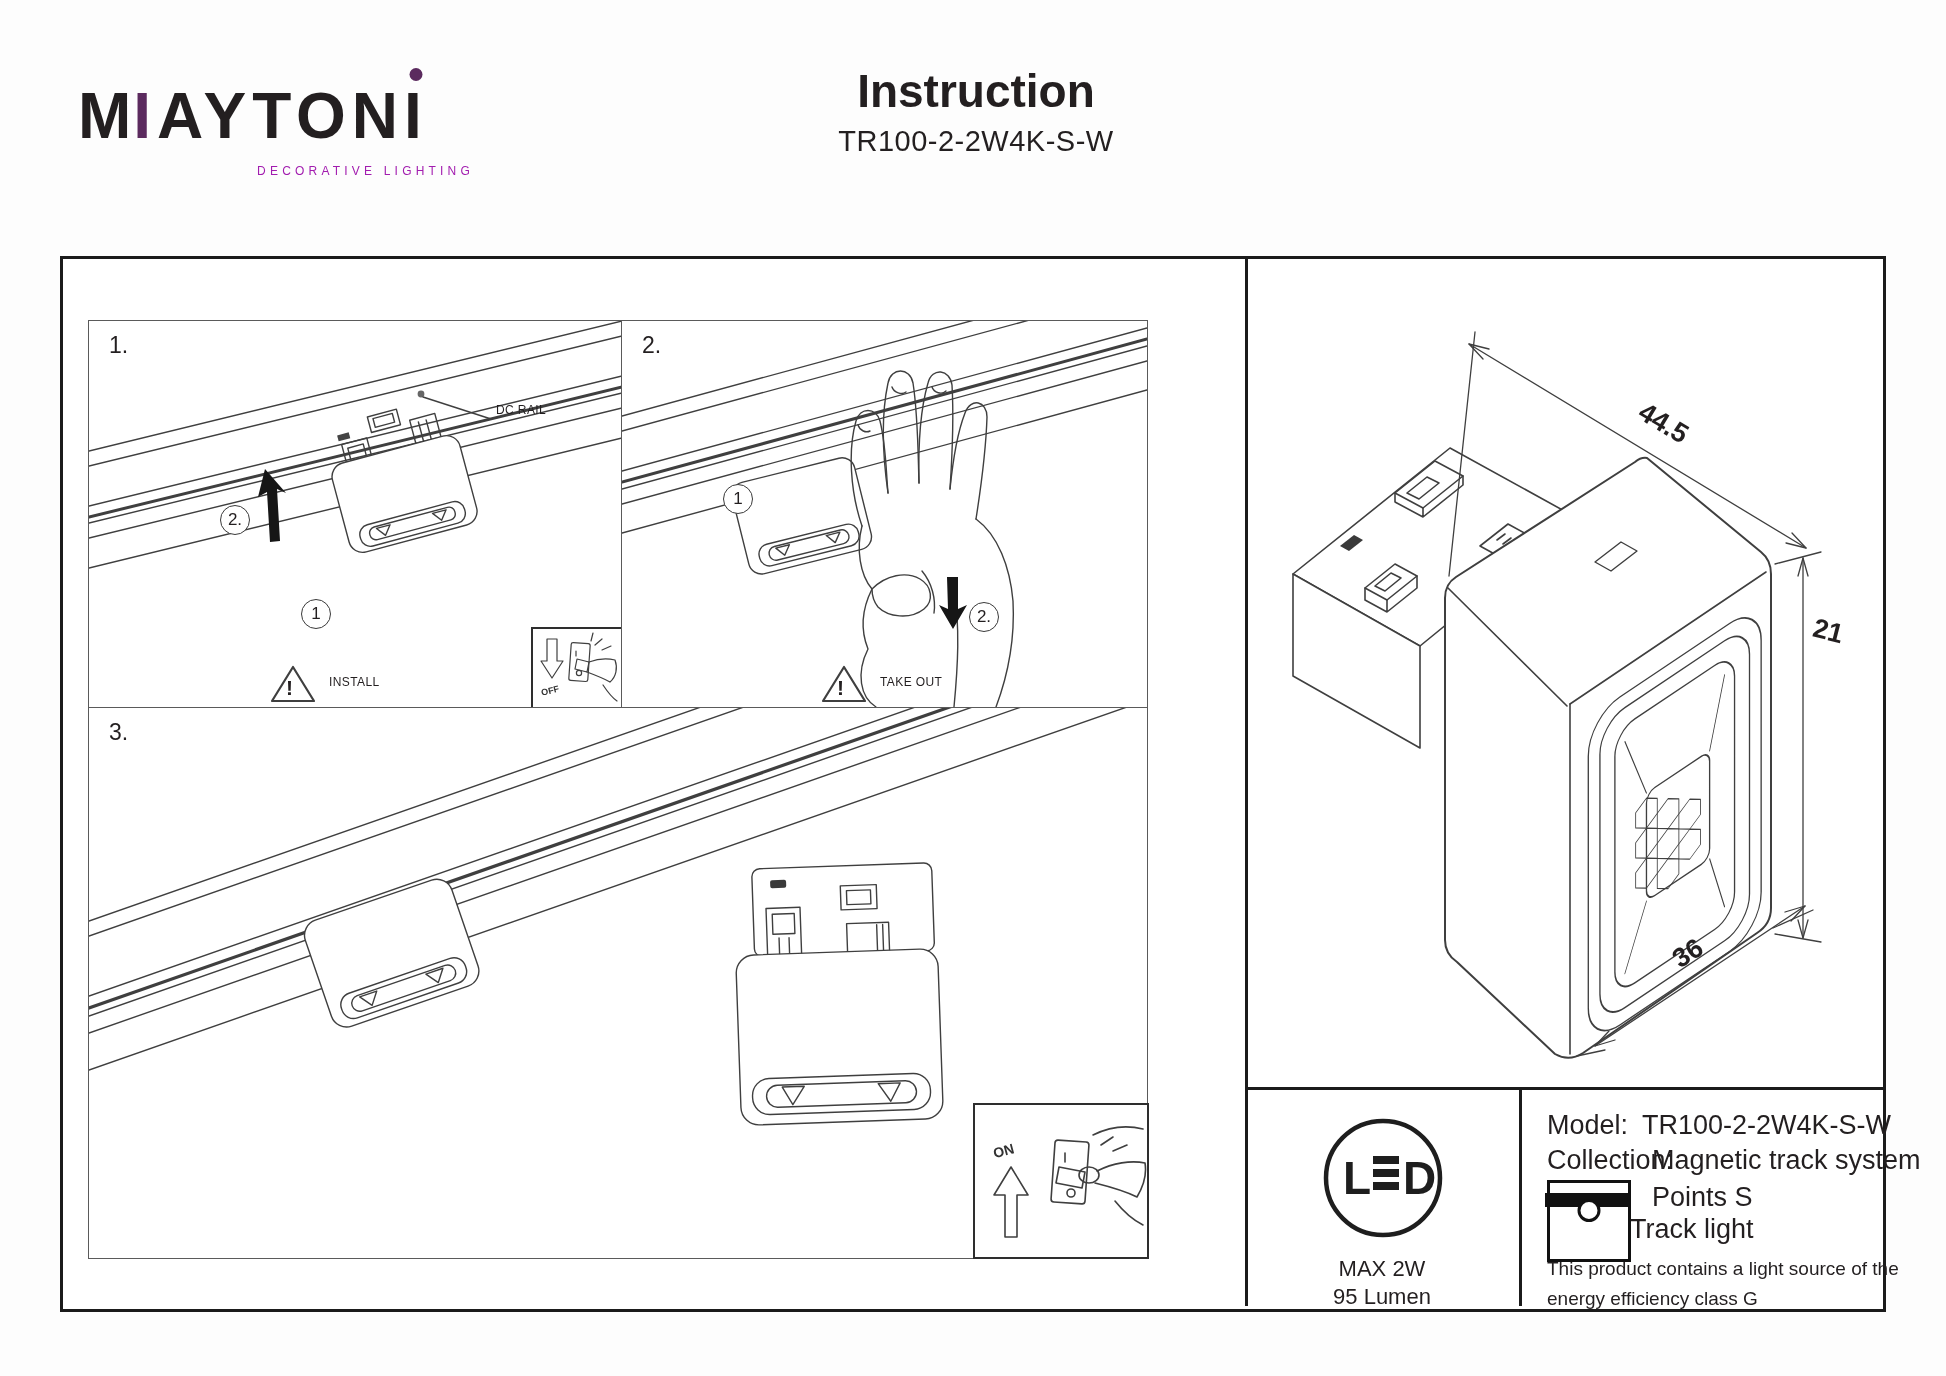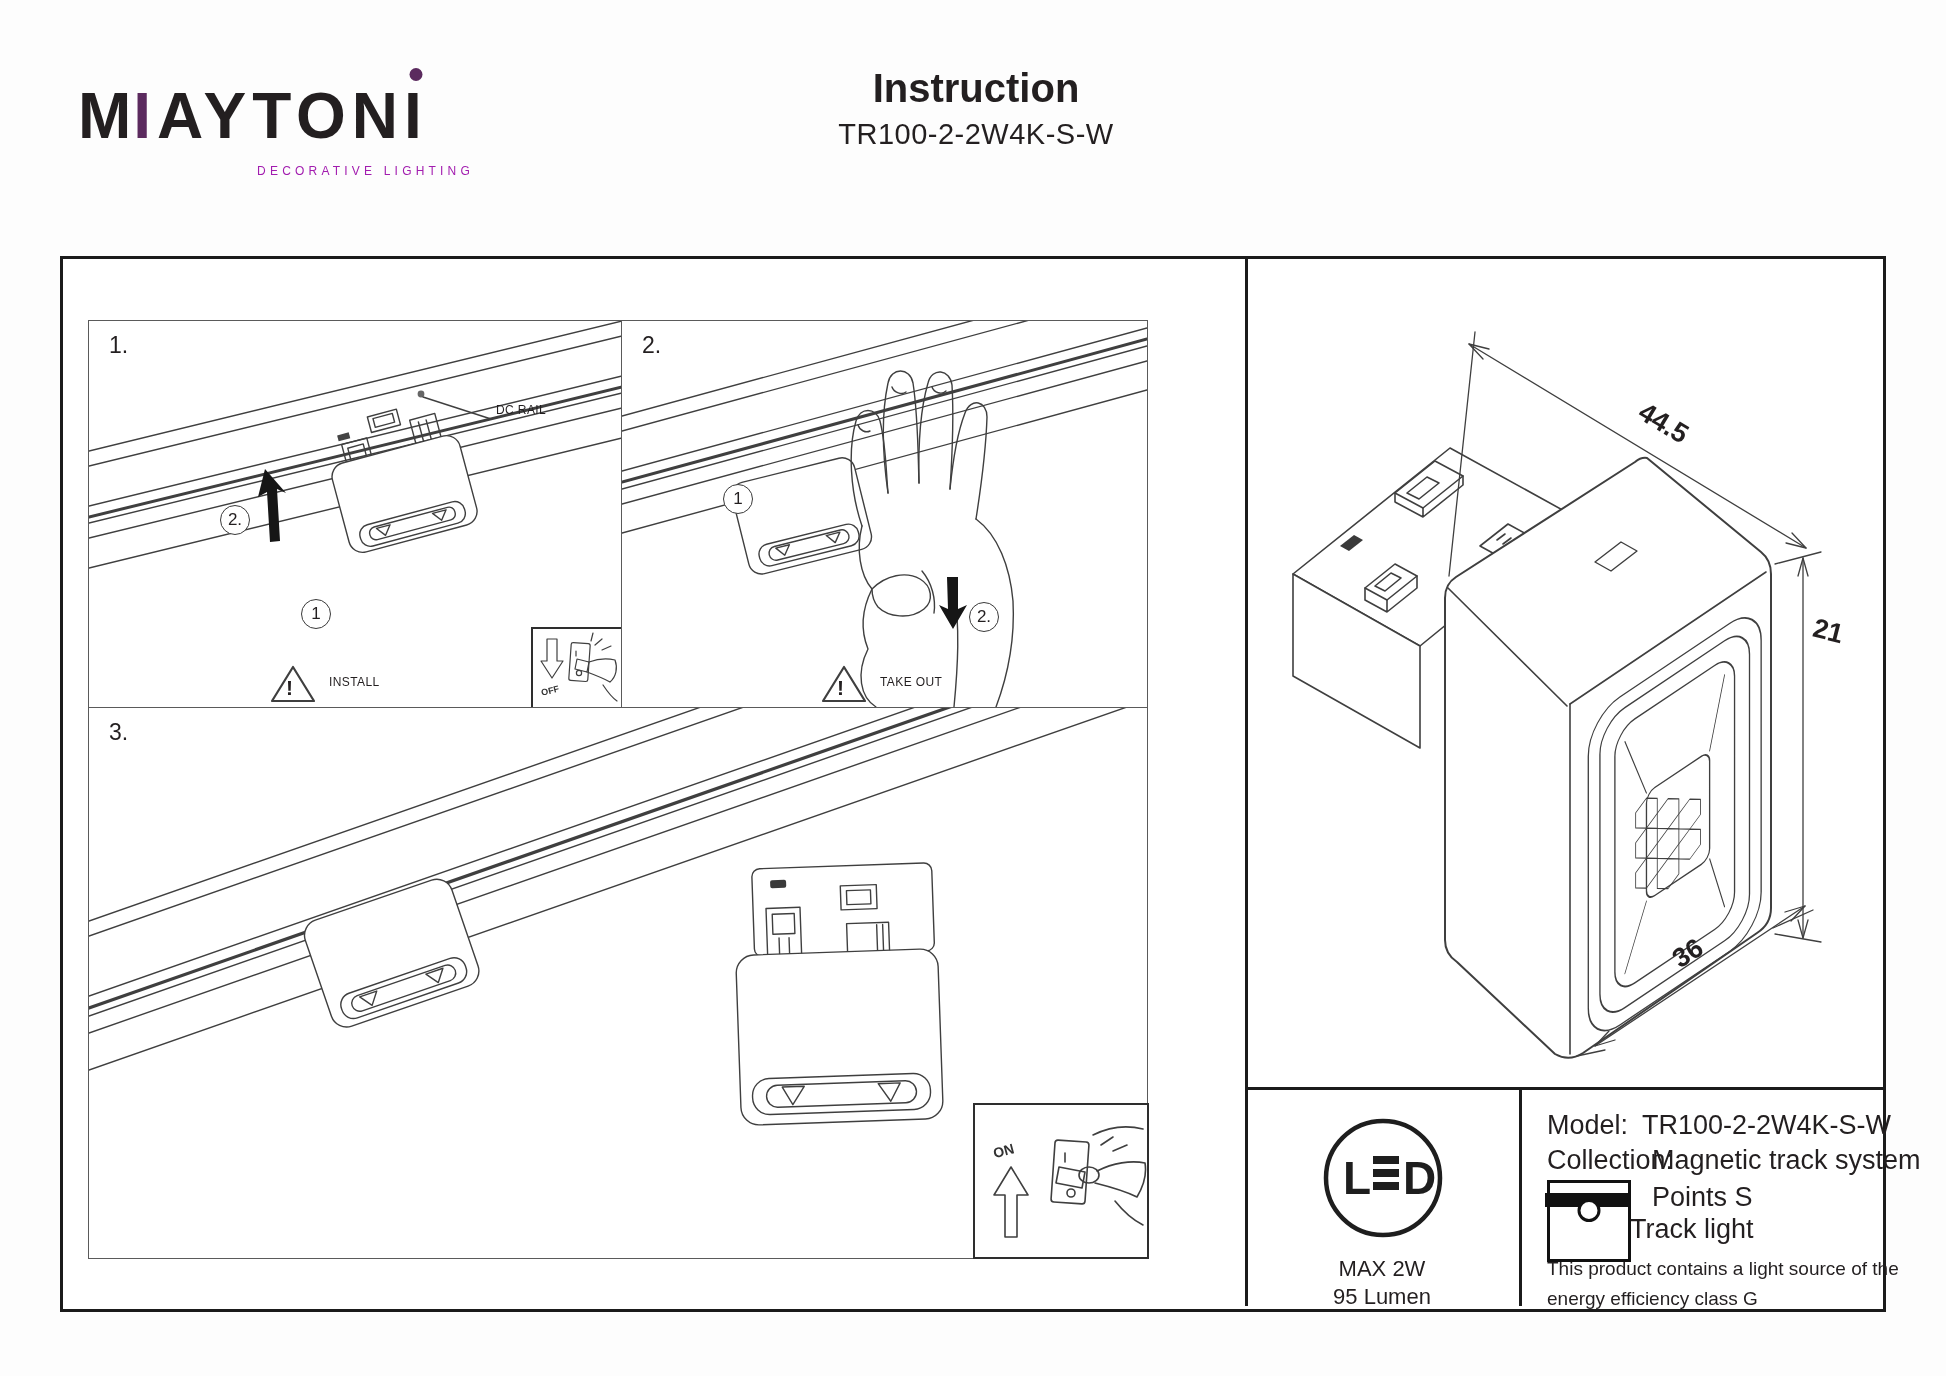--- a/index.html
+++ b/index.html
@@ -9,21 +9,21 @@
   svg{display:block;}
   .art{stroke:#3f3f3f;stroke-width:1.4;fill:none;stroke-linecap:round;stroke-linejoin:round;}
   
   .logo{position:absolute;left:78px;top:84px;font-size:64px;font-weight:bold;letter-spacing:6px;line-height:1;color:#231f20;white-space:nowrap;}
   .logo .bar{color:#5b2a5e;margin-left:-4px;}
   .logo .lastI{position:relative;display:inline-block;}
   .logo .dot{position:absolute;left:50%;top:-16px;transform:translateX(-50%);width:13px;height:13px;border-radius:50%;background:#5b2a5e;}
   .subtitle{position:absolute;left:228px;top:164px;width:246px;text-align:right;font-size:12px;letter-spacing:4.2px;color:#a21caf;}
   
   .titlewrap{position:absolute;left:650px;top:66px;width:652px;text-align:center;}
-  .title{font-size:40px;font-weight:bold;line-height:1.1;}
+  .title{font-size:46px;font-weight:bold;line-height:1.1;}
   .title-model{font-size:29px;margin-top:8px;letter-spacing:0.5px;}
   
   .frame{position:absolute;left:60px;top:256px;width:1820px;height:1050px;border:3px solid #1b1b1b;background:#ffffff;}
   .vdivider{position:absolute;left:1245px;top:256px;width:3px;height:1050px;background:#1b1b1b;}
   .panel{position:absolute;border:1.6px solid #5a5a5a;background:#fff;}
   .pnum{position:absolute;left:20px;top:11px;font-size:23px;}
   .smallcap{font-size:12px;letter-spacing:0.4px;white-space:nowrap;}
   .circ{position:absolute;width:28px;height:28px;border:1.7px solid #3a3a3a;border-radius:50%;
         display:flex;align-items:center;justify-content:center;font-size:17px;background:#fff;}
   .switchbox{position:absolute;border:2.2px solid #2e2e2e;background:#fff;}

